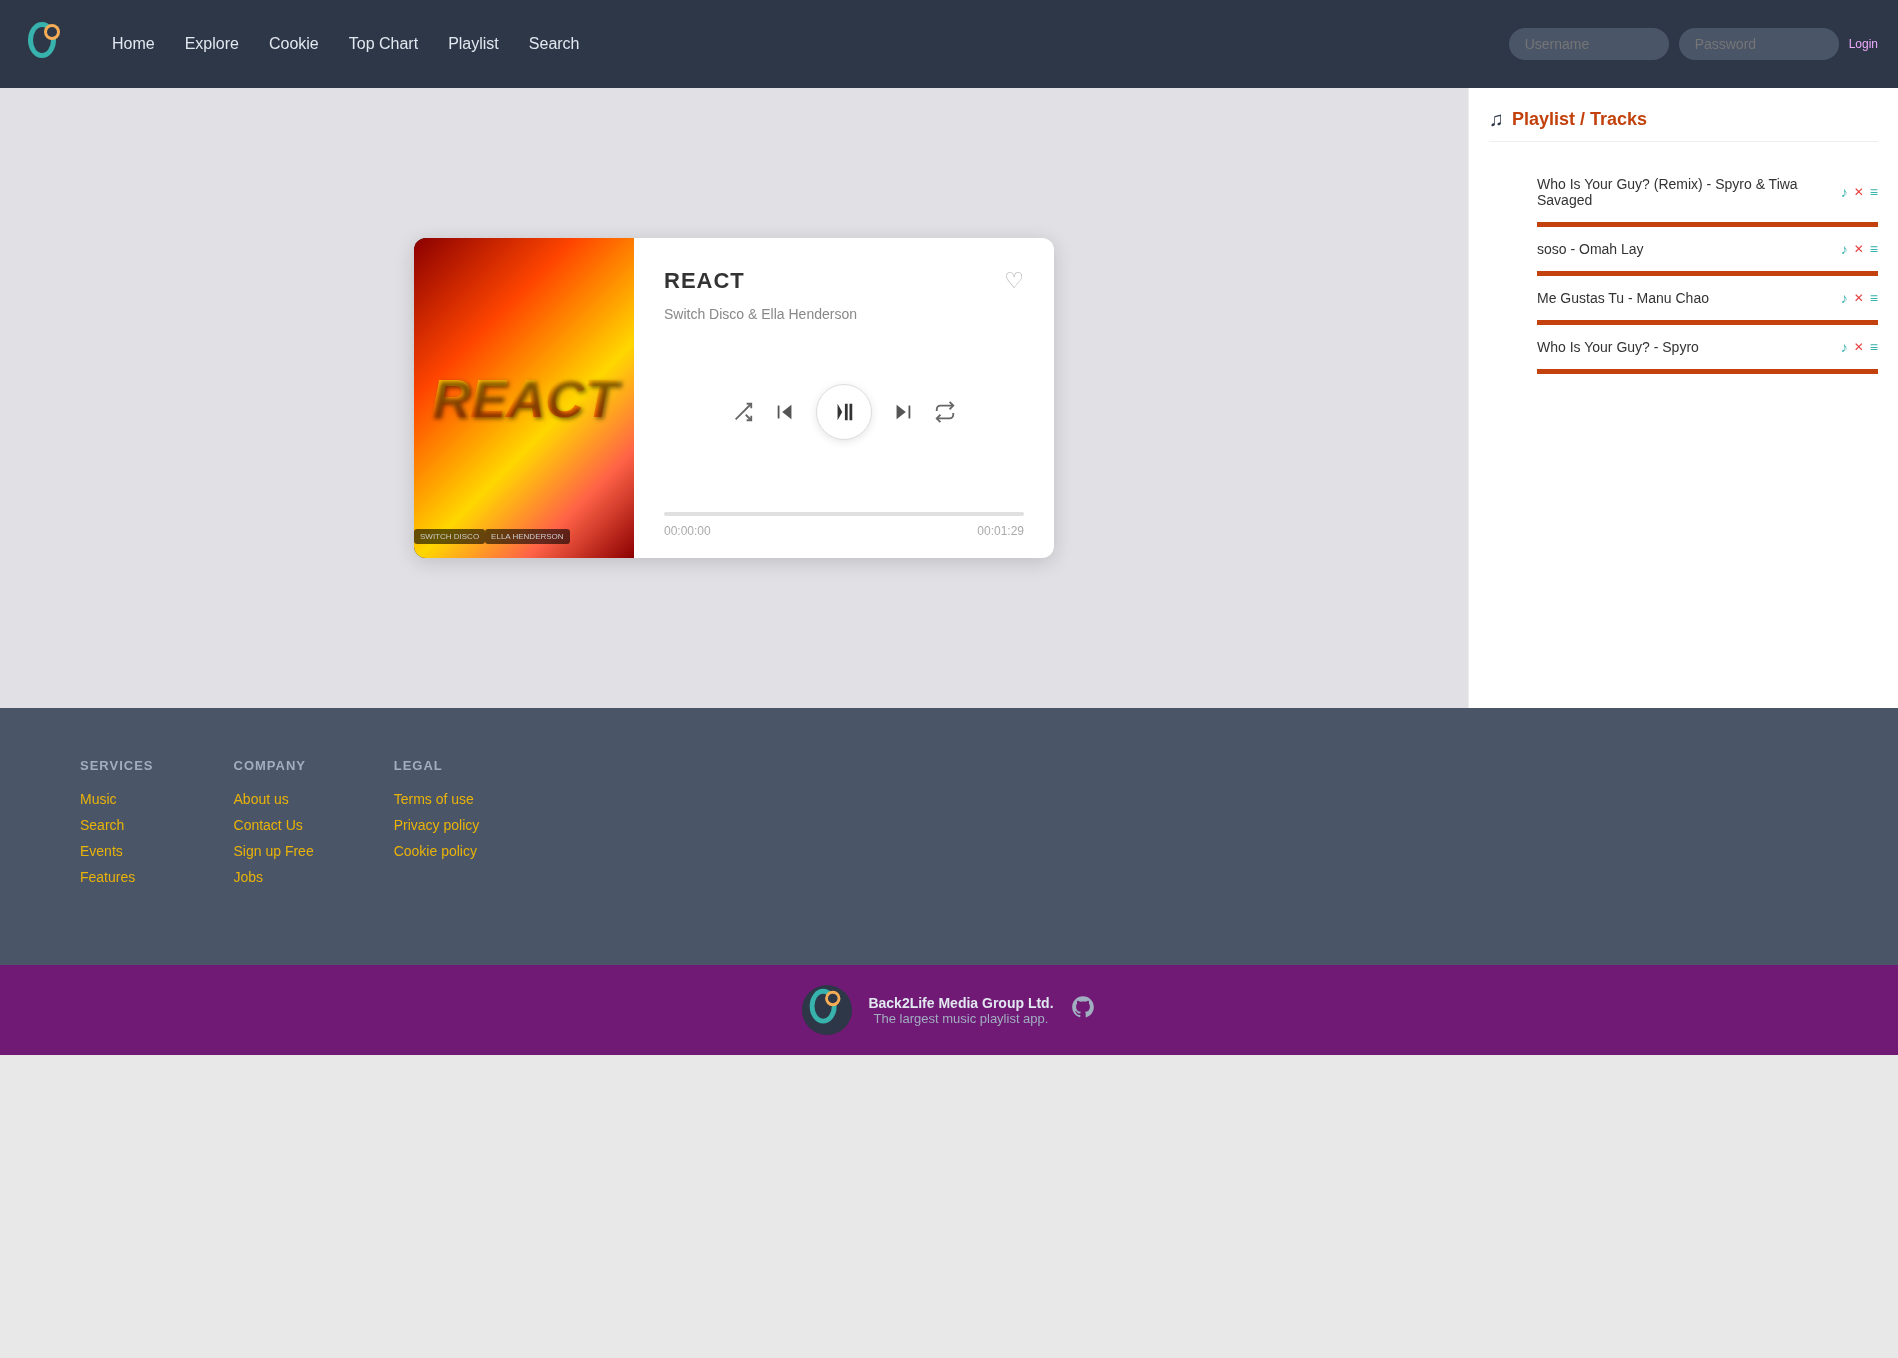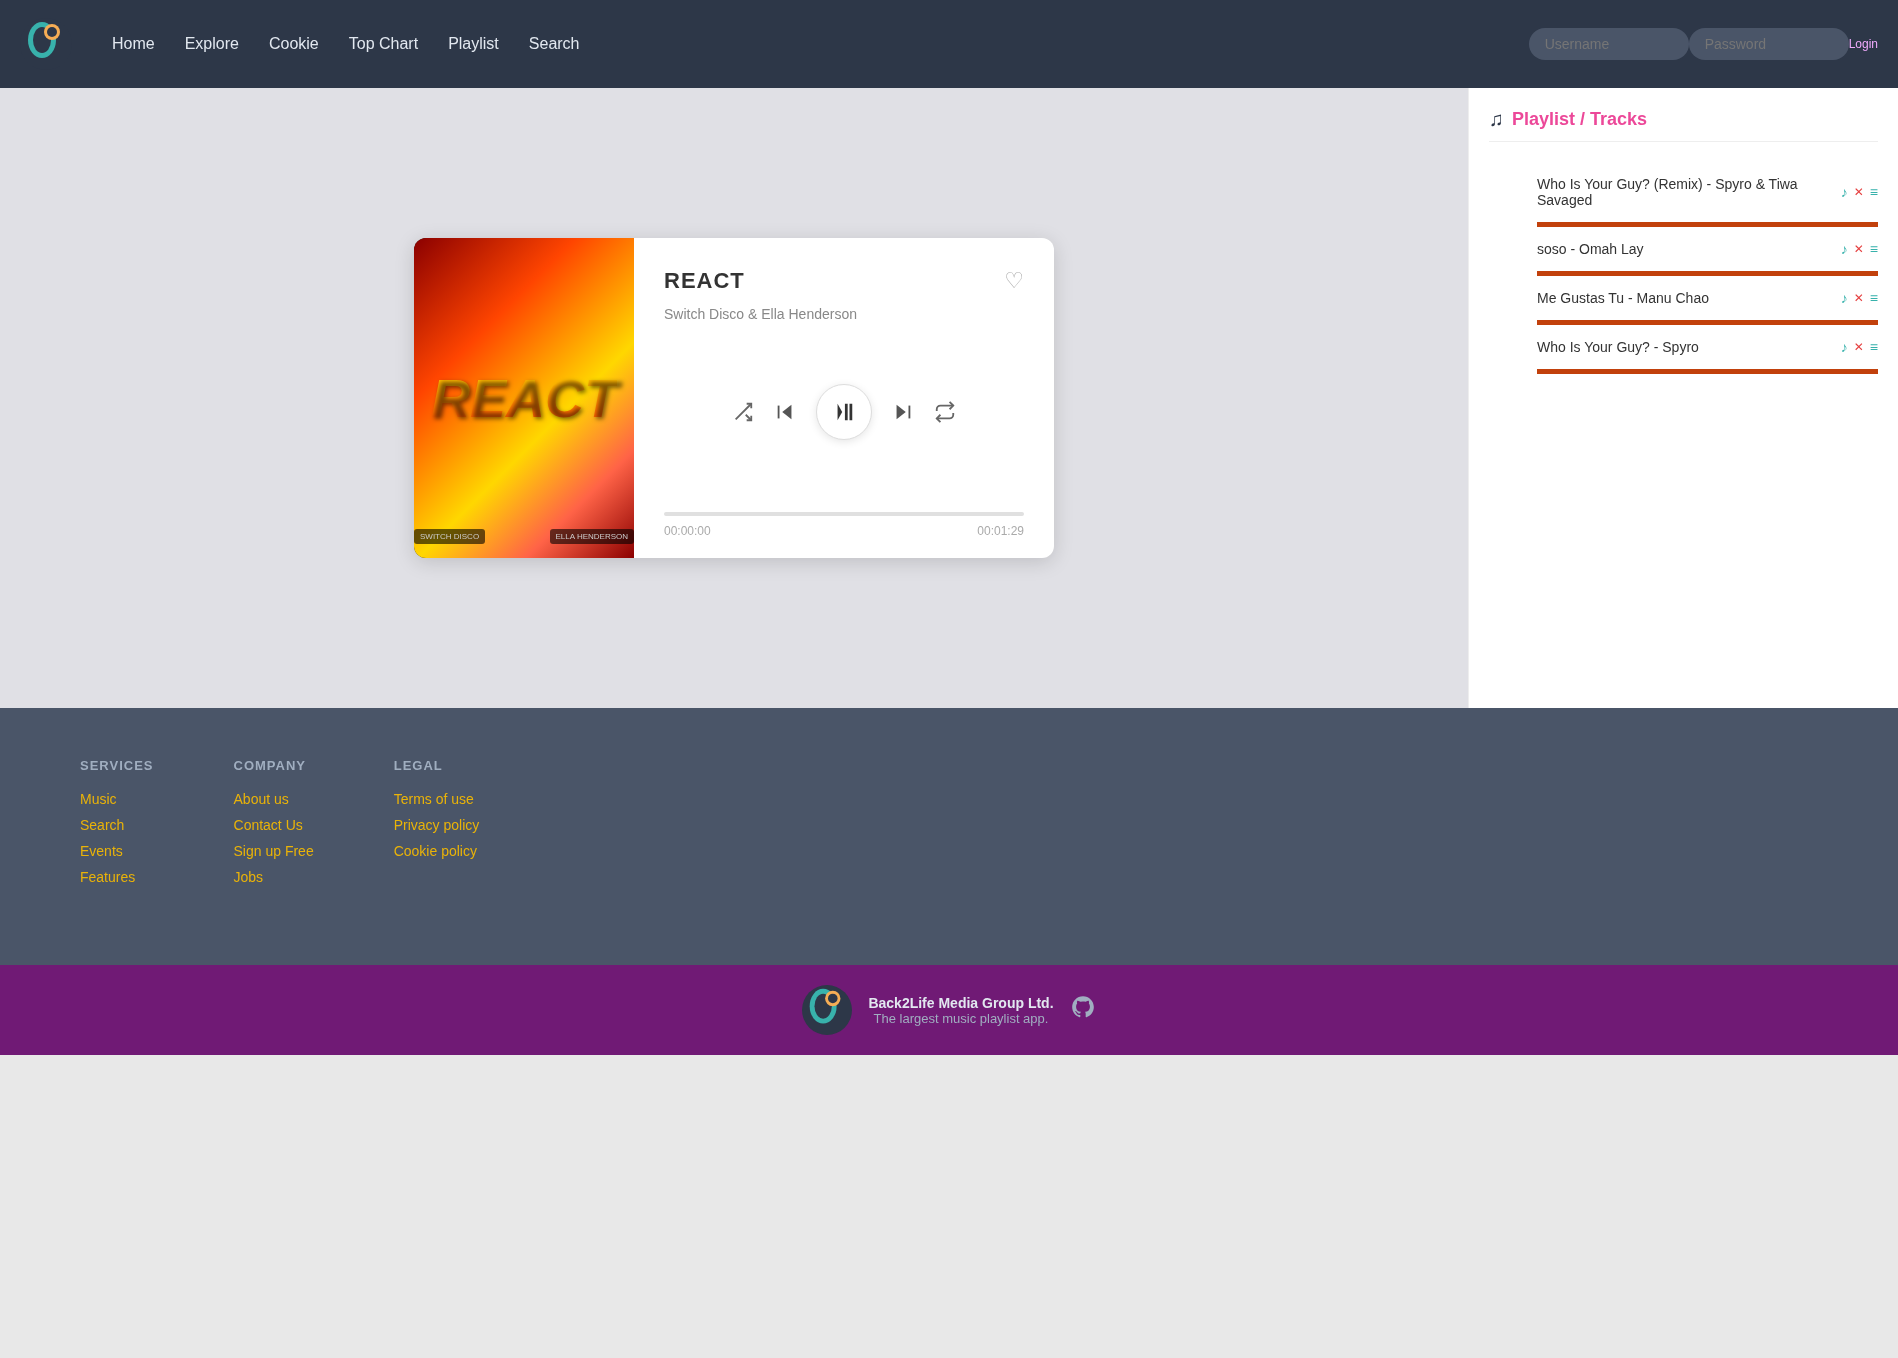--- a/index.html
+++ b/index.html
@@ -29,20 +29,21 @@
       flex: 1;
     }
     .nav-link {
       color: #e2e8f0;
       text-decoration: none;
       font-size: 16px;
       cursor: pointer;
     }
     .nav-inputs {
       display: flex;
+      gap: 10px;
       align-items: center;
     }
     .nav-input {
       background: #4a5568;
       border: none;
       border-radius: 20px;
       padding: 8px 16px;
       color: #a0aec0;
       font-size: 14px;
       width: 160px;
@@ -111,22 +112,22 @@
       -webkit-background-clip: text;
       -webkit-text-fill-color: transparent;
       background-clip: text;
     }
     .artist-logos {
       position: absolute;
       bottom: 14px;
       left: 0;
       right: 0;
       display: flex;
-      justify-content: space-between;
-      gap: 16px;
+      justify-content: flex-start;
+      gap: 0;
       font-size: 9px;
       color: #ccc;
     }
     .artist-logo-tag {
       background: rgba(0,0,0,0.6);
       padding: 3px 6px;
       border-radius: 3px;
       font-size: 8px;
     }
 
@@ -230,21 +231,21 @@
       padding-bottom: 10px;
       border-bottom: 1px solid #eee;
     }
     .playlist-icon {
       font-size: 20px;
       color: #2d3748;
     }
     .playlist-title {
       font-size: 18px;
       font-weight: bold;
-      color: #ec4899;
+      color: #c2410c;
     }
     .track-item {
       display: flex;
       align-items: center;
       justify-content: space-between;
       padding: 14px 0;
       border-bottom: 5px solid #c2410c;
       cursor: pointer;
       margin-left: 48px;
     }

